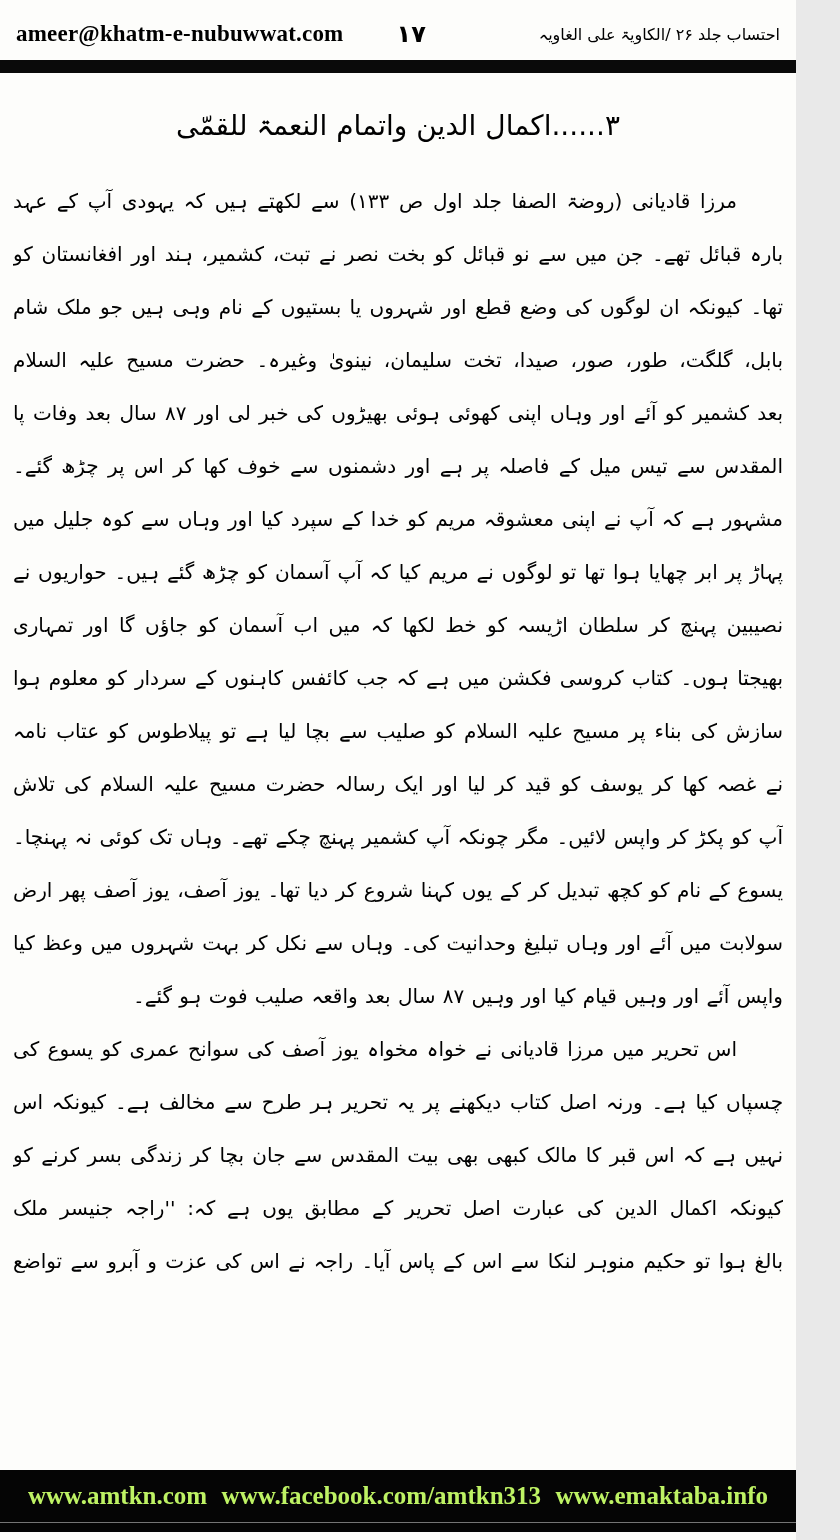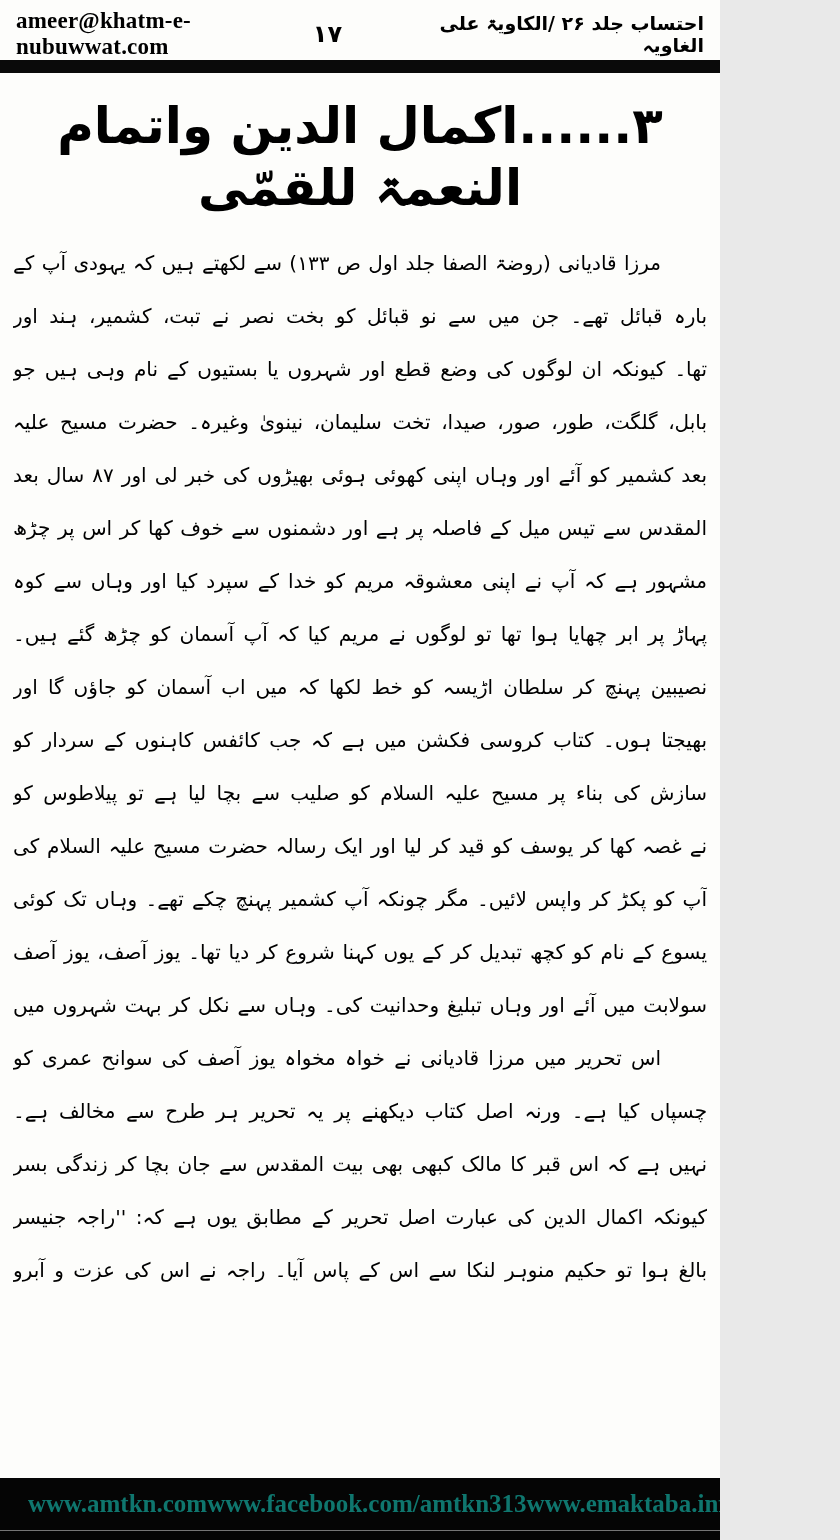--- a/index.html
+++ b/index.html
@@ -3,21 +3,21 @@
 <meta charset="utf-8">
 <style>
   html,body{margin:0;padding:0;}
   body{
     width:840px;height:1540px;
     background:#e9e9e9;
     font-family:"DejaVu Sans", sans-serif;
   }
   .page{
     position:relative;
-    width:720px;height:1540px;
+    width:796px;height:1540px;
     background:#fdfdfb;
     color:#000;
     overflow:hidden;
   }
   
   .header{
     display:flex;
     align-items:center;
     justify-content:space-between;
     padding:10px 16px 2px 16px;
@@ -30,34 +30,34 @@
     letter-spacing:0.2px;
   }
   .header-page{
     font-weight:bold;
     font-size:24px;
     direction:rtl;
     transform:translateX(-30px);
   }
   .header-title{
     direction:rtl;
-    font-weight:bold;
-    font-size:19px;
+    font-weight:normal;
+    font-size:16px;
   }
   .header-rule{
     height:13px;
     background:#0a0a0a;
     width:100%;
   }
   
   .heading{
     direction:rtl;
     text-align:center;
-    font-weight:bold;
-    font-size:50px;
+    font-weight:normal;
+    font-size:28px;
     line-height:62px;
     margin-top:22px;
     letter-spacing:0.5px;
   }
   
   .body-text{
     direction:rtl;
     margin:18px 13px 0 13px;
     font-size:20px;
   }
@@ -67,24 +67,24 @@
     height:53px;
     line-height:53px;
     overflow:hidden;
     word-spacing:1px;
   }
   .line.indent{ padding-right:46px; }
   .line.last{ text-align-last:right; }
   
   .footer{
     position:absolute;
-    left:0;right:0;bottom:0;
+    left:0;right:0;bottom:8px;
     height:62px;
     background:#050505;
-    color:#0f766e;
+    color:#bef264;
   }
   .footer-links{
     display:flex;
     align-items:center;
     justify-content:space-between;
     padding:6px 28px 0 28px;
     height:40px;
     font-family:"Liberation Serif", serif;
     font-weight:bold;
     font-size:25px;
@@ -119,20 +119,21 @@
       <div class="line">المقدس سے تیس میل کے فاصلہ پر ہے اور دشمنوں سے خوف کھا کر اس پر چڑھ گئے۔ اس وقت</div>
       <div class="line">مشہور ہے کہ آپ نے اپنی معشوقہ مریم کو خدا کے سپرد کیا اور وہاں سے کوہ جلیل میں آئے جو بیت</div>
       <div class="line">پہاڑ پر ابر چھایا ہوا تھا تو لوگوں نے مریم کیا کہ آپ آسمان کو چڑھ گئے ہیں۔ حواریوں نے بھی یہی</div>
       <div class="line">نصیبین پہنچ کر سلطان اڑیسہ کو خط لکھا کہ میں اب آسمان کو جاؤں گا اور تمہاری طرف چند حواری</div>
       <div class="line">بھیجتا ہوں۔ کتاب کروسی فکشن میں ہے کہ جب کائفس کاہنوں کے سردار کو معلوم ہوا کہ آپ</div>
       <div class="line">سازش کی بناء پر مسیح علیہ السلام کو صلیب سے بچا لیا ہے تو پیلاطوس کو عتاب نامہ پہنچا۔ جس سے اس</div>
       <div class="line">نے غصہ کھا کر یوسف کو قید کر لیا اور ایک رسالہ حضرت مسیح علیہ السلام کی تلاش میں روانہ کیا کہ وہ</div>
       <div class="line">آپ کو پکڑ کر واپس لائیں۔ مگر چونکہ آپ کشمیر پہنچ چکے تھے۔ وہاں تک کوئی نہ پہنچا۔ کشمیریوں نے</div>
       <div class="line">یسوع کے نام کو کچھ تبدیل کر کے یوں کہنا شروع کر دیا تھا۔ یوز آصف، یوز آصف پھر ارض</div>
       <div class="line">سولابت میں آئے اور وہاں تبلیغ وحدانیت کی۔ وہاں سے نکل کر بہت شہروں میں وعظ کیا اور کشمیر کو</div>
+      <div class="line last">واپس آئے اور وہیں قیام کیا اور وہیں ۸۷ سال بعد واقعہ صلیب فوت ہو گئے۔</div>
       <div class="line indent">اس تحریر میں مرزا قادیانی نے خواہ مخواہ یوز آصف کی سوانح عمری کو یسوع کی زندگی پر</div>
       <div class="line">چسپاں کیا ہے۔ ورنہ اصل کتاب دیکھنے پر یہ تحریر ہر طرح سے مخالف ہے۔ کیونکہ اس میں یہ تحریر</div>
       <div class="line">نہیں ہے کہ اس قبر کا مالک کبھی بھی بیت المقدس سے جان بچا کر زندگی بسر کرنے کو یہاں آیا تھا۔</div>
       <div class="line">کیونکہ اکمال الدین کی عبارت اصل تحریر کے مطابق یوں ہے کہ: ''راجہ جنیسر ملک صولابت</div>
       <div class="line">بالغ ہوا تو حکیم منوہر لنکا سے اس کے پاس آیا۔ راجہ نے اس کی عزت و آبرو سے تواضع کی اور اپنے</div>
     </div>
 
   <div class="footer">
     <div class="footer-links">
       <span>www.amtkn.com</span>

